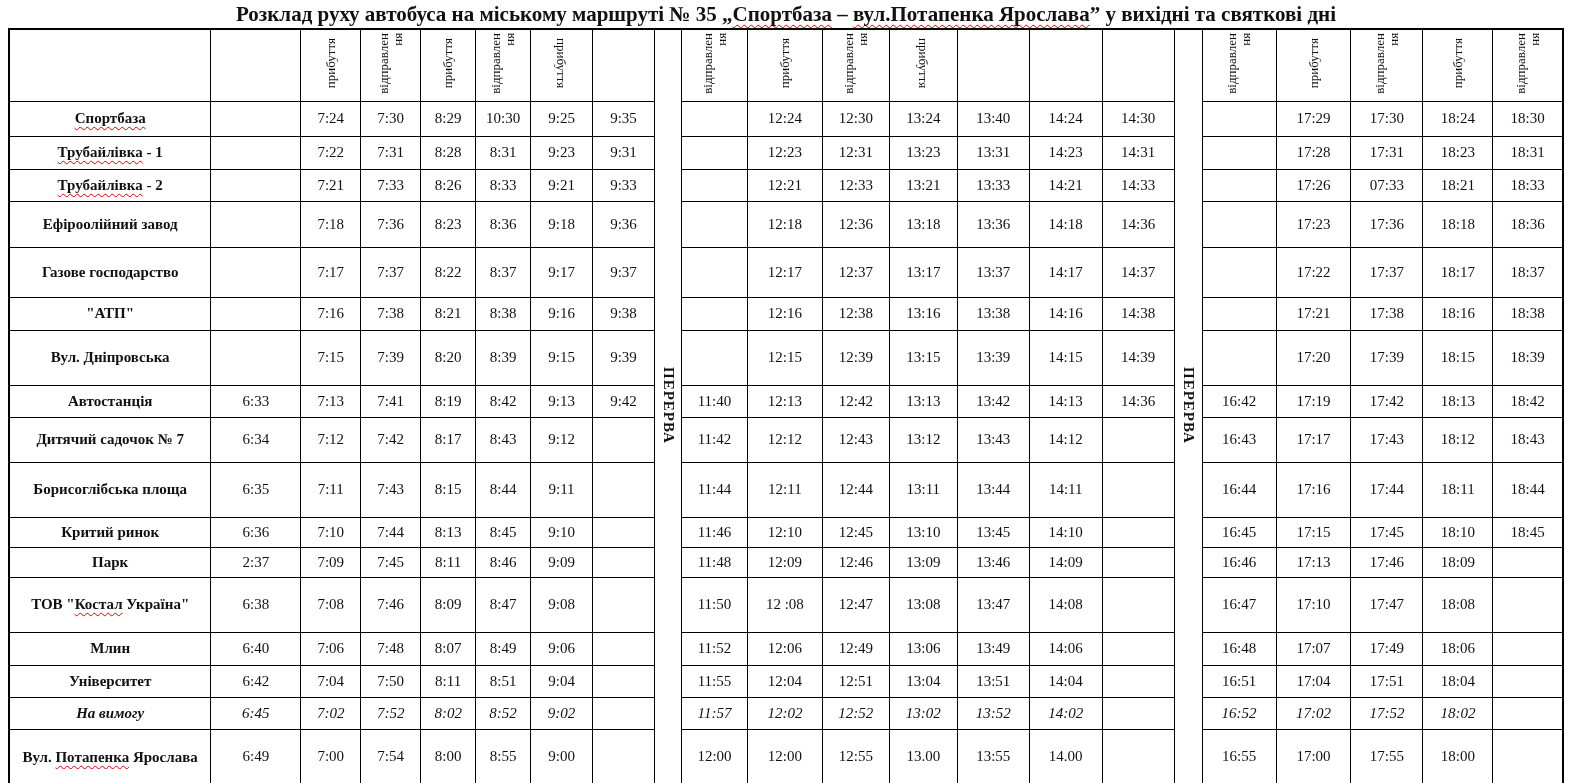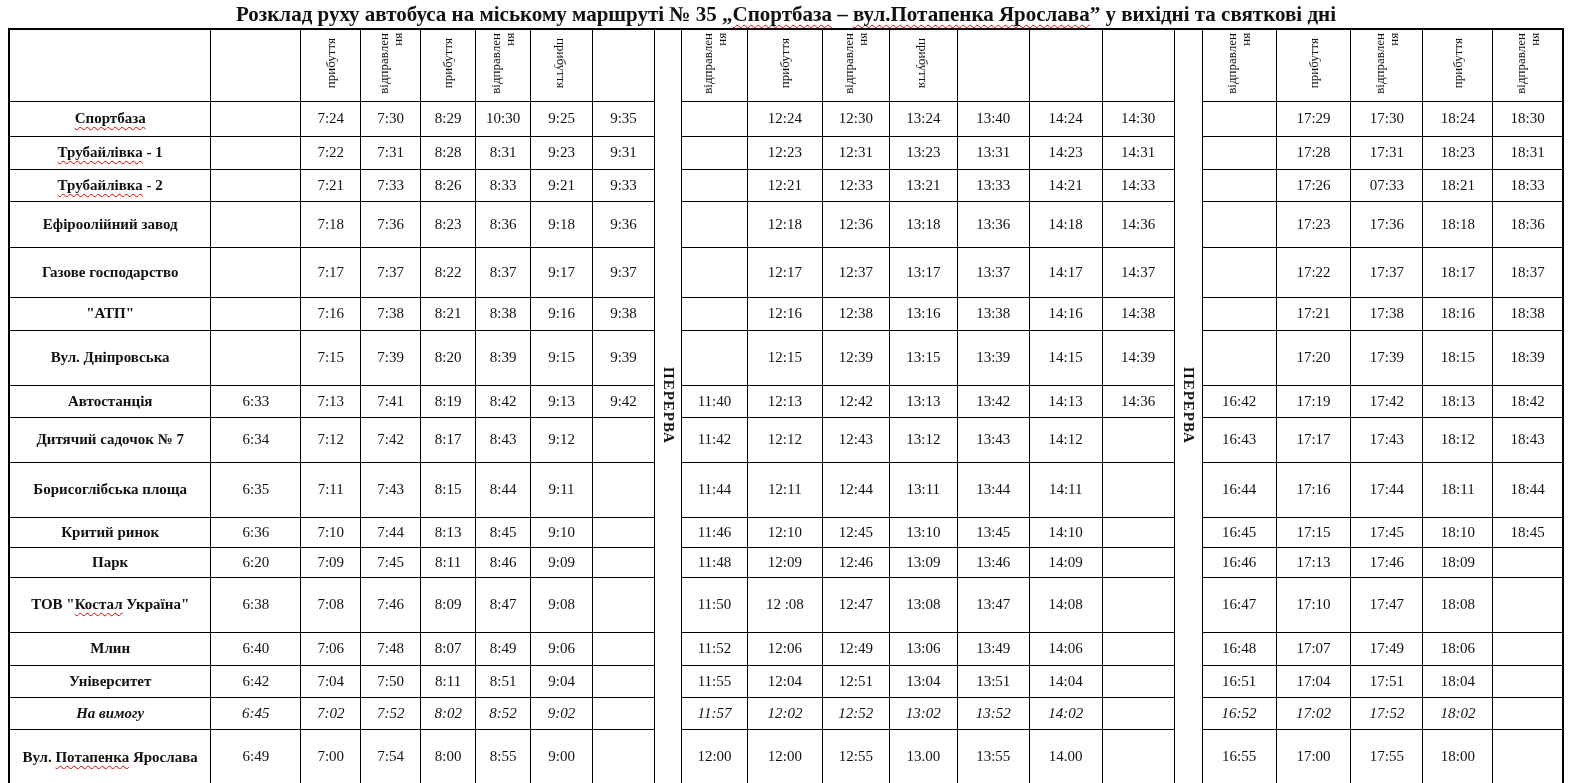--- a/index.html
+++ b/index.html
@@ -327,21 +327,21 @@
           <td class="bcol">14:10</td>
           <td class="bcol blast"></td>
           <td class="">16:45</td>
           <td class="">17:15</td>
           <td class="">17:45</td>
           <td class="">18:10</td>
           <td class="">18:45</td>
         </tr>
         <tr style="height: 30px; margin-top: 16px;">
           <td class="name">Парк</td>
-          <td class="">6:20</td>
+          <td class="">2:37</td>
           <td class="">7:09</td>
           <td class="">7:45</td>
           <td class="">8:11</td>
           <td class="">8:46</td>
           <td class="bcol bfirst">9:09</td>
           <td class="bcol blast"></td>
           <td class="">11:48</td>
           <td class="">12:09</td>
           <td class="">12:46</td>
           <td class="bcol bfirst">13:09</td>

